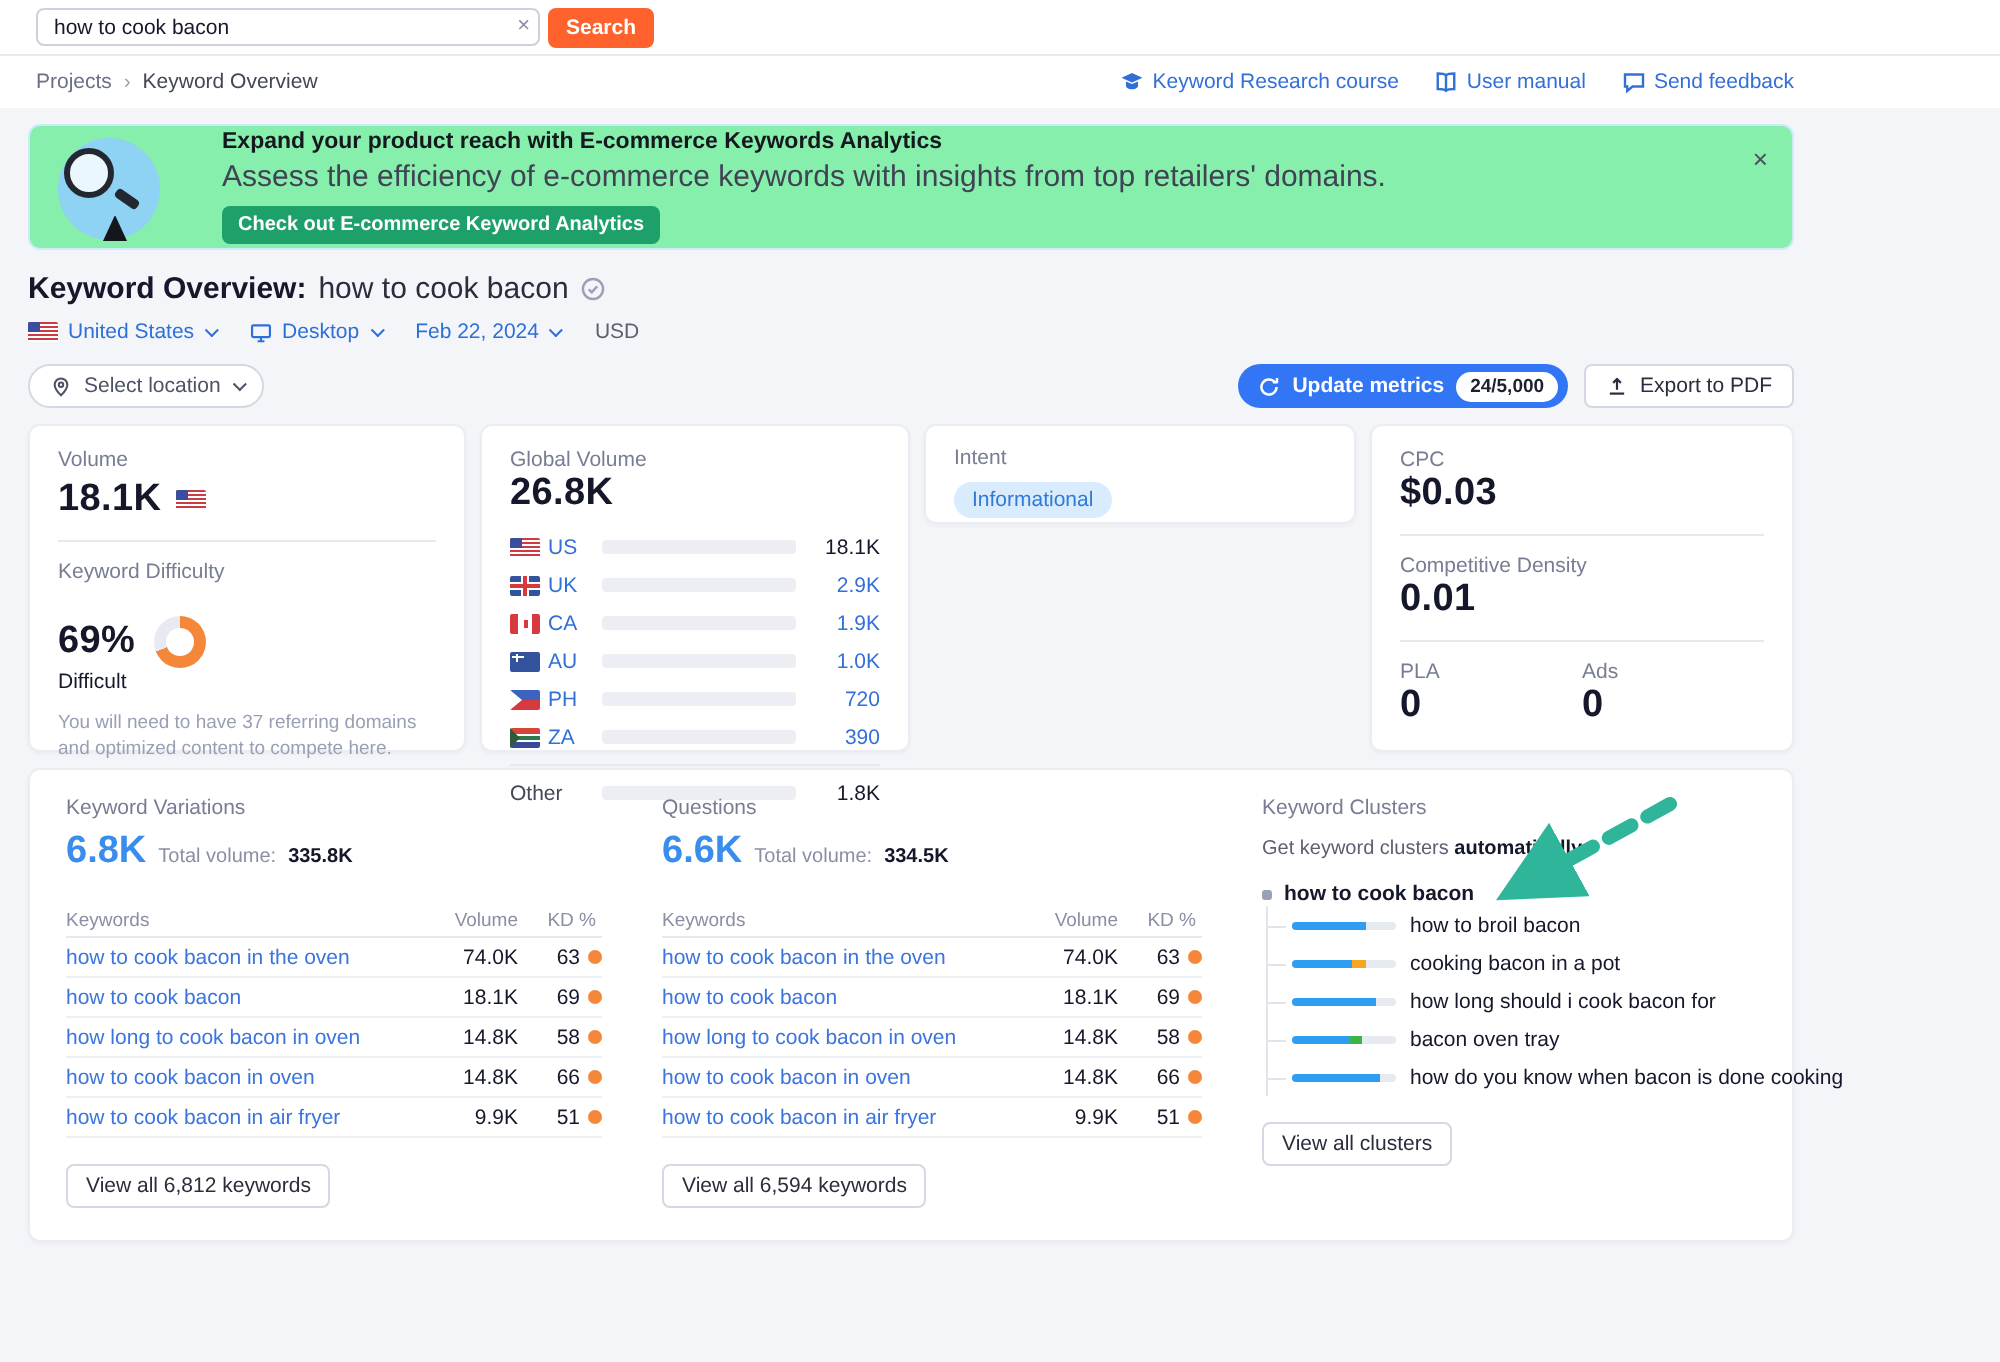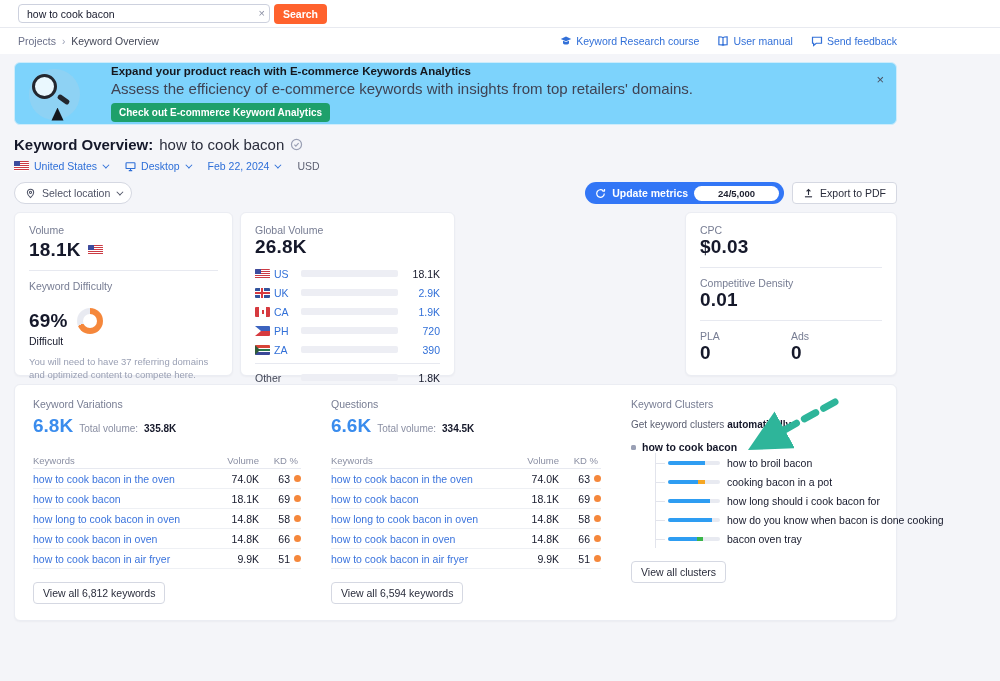--- a/index.html
+++ b/index.html
@@ -19,21 +19,21 @@
   .crumb-current{color:#434757;}
   .crumb-sep{color:#9aa0b5;font-size:10px;}
   .hlinks{display:flex;align-items:center;gap:18px;}
   .hlink{display:flex;align-items:center;gap:4px;color:#3270d8;cursor:pointer;}
   .hlink svg{flex:none;}
 
   
   .main{padding-top:8px;}
 
   
-  .banner{margin-left:14px;width:883px;height:63px;background:#7dd3fc;border:1px solid #cdecfb;border-radius:6px;display:flex;align-items:center;position:relative;}
+  .banner{margin-left:14px;width:883px;height:63px;background:#86efac;border:1px solid #cdecfb;border-radius:6px;display:flex;align-items:center;position:relative;}
   .illus{width:58px;height:56px;position:relative;margin-left:12px;flex:none;}
   .illus-circle{position:absolute;left:2px;top:3px;width:51px;height:51px;border-radius:50%;background:#8ed2f4;}
   .illus-lens{position:absolute;left:5px;top:8px;width:25px;height:25px;border-radius:50%;background:#eaf8fe;border:3px solid #23272f;}
   .illus-handle{position:absolute;left:30px;top:31px;width:13px;height:5px;background:#23272f;border-radius:2px;transform:rotate(35deg);}
   .illus-body{position:absolute;left:23px;bottom:1px;width:15px;height:13px;background:#14161c;clip-path:polygon(10% 100%,50% 0,90% 100%);}
   .banner-text{margin-left:26px;}
   .banner-title{font-size:11.5px;font-weight:bold;color:#15181f;}
   .banner-desc{font-size:15px;color:#3f4354;margin-top:3px;}
   .banner-cta{margin-top:6px;display:inline-block;background:#1ea06b;color:#fff;font-size:10px;font-weight:bold;border:none;border-radius:4px;padding:4px 8px;font-family:inherit;}
   .banner-close{position:absolute;right:12px;top:10px;color:#4a4e5e;font-size:13px;line-height:1;cursor:pointer;}
@@ -51,21 +51,21 @@
   .tabs-wrap{margin-top:9px;border-bottom:1px solid #e2e4ec;padding-left:14px;display:flex;gap:20px;}
   .tab{font-size:11px;color:#1d2030;padding:3px 2px 8px;position:relative;cursor:pointer;}
   .tab.active{font-weight:bold;}
   .tab.active::after{content:"";position:absolute;left:0;right:0;bottom:-1px;height:2px;background:#2e6fd8;}
 
   
   .controls{margin:10px 0 0 14px;width:883px;display:flex;justify-content:space-between;align-items:center;}
   .select-loc{display:flex;align-items:center;gap:6px;background:#fff;border:1px solid #d5d8e2;border-radius:12px;height:22px;padding:0 10px;color:#4e5265;cursor:pointer;}
   .right-controls{display:flex;gap:8px;align-items:center;}
   .update-btn{display:flex;align-items:center;gap:6px;background:#3276f6;border-radius:12px;height:22px;padding:0 5px 0 10px;color:#fff;font-weight:bold;cursor:pointer;}
-  .quota{background:#fff;color:#1d2030;border-radius:9px;height:15px;padding:0 24px;font-size:9.5px;font-weight:bold;display:flex;align-items:center;}
+  .quota{background:#fff;color:#1d2030;border-radius:9px;height:15px;padding:0 7px;font-size:9.5px;font-weight:bold;display:flex;align-items:center;}
   .btn-plain{display:flex;align-items:center;gap:6px;background:#fff;border:1px solid #d5d8e2;border-radius:4px;height:22px;padding:0 10px;color:#2a2d3c;cursor:pointer;font-family:inherit;font-size:10.5px;}
 
   
   .cards{margin:8px 0 0 14px;display:grid;grid-template-columns:219px 215px 216px 212px;gap:7px;}
   .card{background:#fff;border:1px solid #ebedf3;border-radius:6px;box-shadow:0 1px 2px rgba(26,33,60,.04);padding:11px 14px;}
   .h164{height:164px;}
   .col-stack{display:flex;flex-direction:column;gap:8px;}
   .lbl{font-size:10.5px;color:#777d93;}
   .big{font-size:19px;font-weight:bold;color:#15182a;letter-spacing:.2px;}
   .vol-row{display:flex;align-items:center;gap:7px;margin-top:3px;}
@@ -134,21 +134,21 @@
   .td-kd{width:42px;display:flex;justify-content:flex-end;align-items:center;gap:4px;color:#15182a;}
   .kd-dot{width:7px;height:7px;border-radius:50%;background:#f5873b;flex:none;}
   .view-btn{margin-top:13px;display:inline-block;background:#fff;border:1px solid #d5d8e2;border-radius:4px;font-size:10.5px;color:#2a2d3c;padding:4px 9px;cursor:pointer;font-family:inherit;}
 
   
   .clusters-col{position:relative;}
   .hint{font-size:10px;color:#5c6072;margin-top:9px;}
   .hint b{color:#15182a;}
   .cluster-root{margin-top:11px;display:flex;align-items:center;gap:6px;font-weight:bold;color:#15182a;}
   .root-dot{width:5px;height:5px;background:#9aa0b5;border-radius:1.5px;flex:none;}
-  .cluster-children{margin-left:24px;border-left:1px solid #e2e4ec;}
+  .cluster-children{margin-left:2px;border-left:1px solid #e2e4ec;}
   .cluster-item{position:relative;display:flex;align-items:center;gap:7px;height:19px;padding-left:12px;}
   .cluster-item::before{content:"";position:absolute;left:0;top:50%;width:9px;height:1px;background:#e2e4ec;}
   .mini-track{width:52px;height:4px;border-radius:2px;background:#e8eaf1;display:flex;overflow:hidden;flex:none;}
   .mini-seg{height:100%;}
   .cluster-label{color:#15182a;cursor:pointer;white-space:nowrap;}
   .cluster-arrow{position:absolute;top:-2px;left:0;pointer-events:none;}
 </style>
 </head>
 <body>
 
@@ -306,20 +306,28 @@
           <div class="gv-row">
             <span class="gv-left">
               <span class="flag flag-ca"></span>
                 <span class="gv-code">CA</span>
             </span>
     <span class="gv-track"><span class="gv-fill" style="width:8%;background:#35a7f0"></span></span>
     <span class="gv-val">1.9K</span>
           </div>
           <div class="gv-row">
             <span class="gv-left">
+              <span class="flag flag-au"></span>
+                <span class="gv-code">AU</span>
+            </span>
+    <span class="gv-track"><span class="gv-fill" style="width:5%;background:#35a7f0"></span></span>
+    <span class="gv-val">1.0K</span>
+          </div>
+          <div class="gv-row">
+            <span class="gv-left">
               <span class="flag flag-ph"></span>
                 <span class="gv-code">PH</span>
             </span>
     <span class="gv-track"><span class="gv-fill" style="width:3%;background:#35a7f0"></span></span>
     <span class="gv-val">720</span>
           </div>
           <div class="gv-row">
             <span class="gv-left">
               <span class="flag flag-za"></span>
                 <span class="gv-code">ZA</span>
@@ -332,20 +340,24 @@
             <span class="gv-left">
               <span class="gv-other">Other</span>
             </span>
     <span class="gv-track"><span class="gv-fill" style="width:8%;background:#35a7f0"></span></span>
     <span class="gv-val dark">1.8K</span>
           </div>
         </div>
     </div>
 
     <div class="col-stack">
+      <div class="card intent-card">
+        <div class="lbl">Intent</div>
+        <span class="pill">Informational</span>
+      </div>
     </div>
 
     <div class="card h164">
       <div class="lbl">CPC</div>
       <div class="big">$0.03</div>
       <hr class="div">
       <div class="lbl">Competitive Density</div>
       <div class="big">0.01</div>
       <hr class="div">
       <div class="pla-row">
@@ -476,30 +488,30 @@
     <span class="cluster-label">cooking bacon in a pot</span>
             </div>
             <div class="cluster-item">
               <span class="mini-track">
                 <span class="mini-seg" style="width:80%;background:#2e9df2"></span>
               </span>
     <span class="cluster-label">how long should i cook bacon for</span>
             </div>
             <div class="cluster-item">
               <span class="mini-track">
-                <span class="mini-seg" style="width:85%;background:#2e9df2"></span>
-              </span>
-    <span class="cluster-label">how do you know when bacon is done cooking</span>
-            </div>
-            <div class="cluster-item">
-              <span class="mini-track">
                 <span class="mini-seg" style="width:55%;background:#2e9df2"></span>
                 <span class="mini-seg" style="width:12%;background:#39b54a"></span>
               </span>
     <span class="cluster-label">bacon oven tray</span>
+            </div>
+            <div class="cluster-item">
+              <span class="mini-track">
+                <span class="mini-seg" style="width:85%;background:#2e9df2"></span>
+              </span>
+    <span class="cluster-label">how do you know when bacon is done cooking</span>
             </div>
           </div>
         <button class="view-btn">View all clusters</button>
         <svg class="cluster-arrow" width="230" height="66" viewBox="0 0 230 66">
           <defs>
               <marker id="ah" markerWidth="6" markerHeight="6" refX="4.2" refY="3" orient="auto">
                 <path d="M0 0L6 3L0 6z" fill="#2eb59a"></path>
               </marker>
             </defs>
           <path d="M204 6 L128 48" stroke="#2eb59a" stroke-width="7" stroke-dasharray="13 9" fill="none" stroke-linecap="round" marker-end="url(#ah)"></path>

